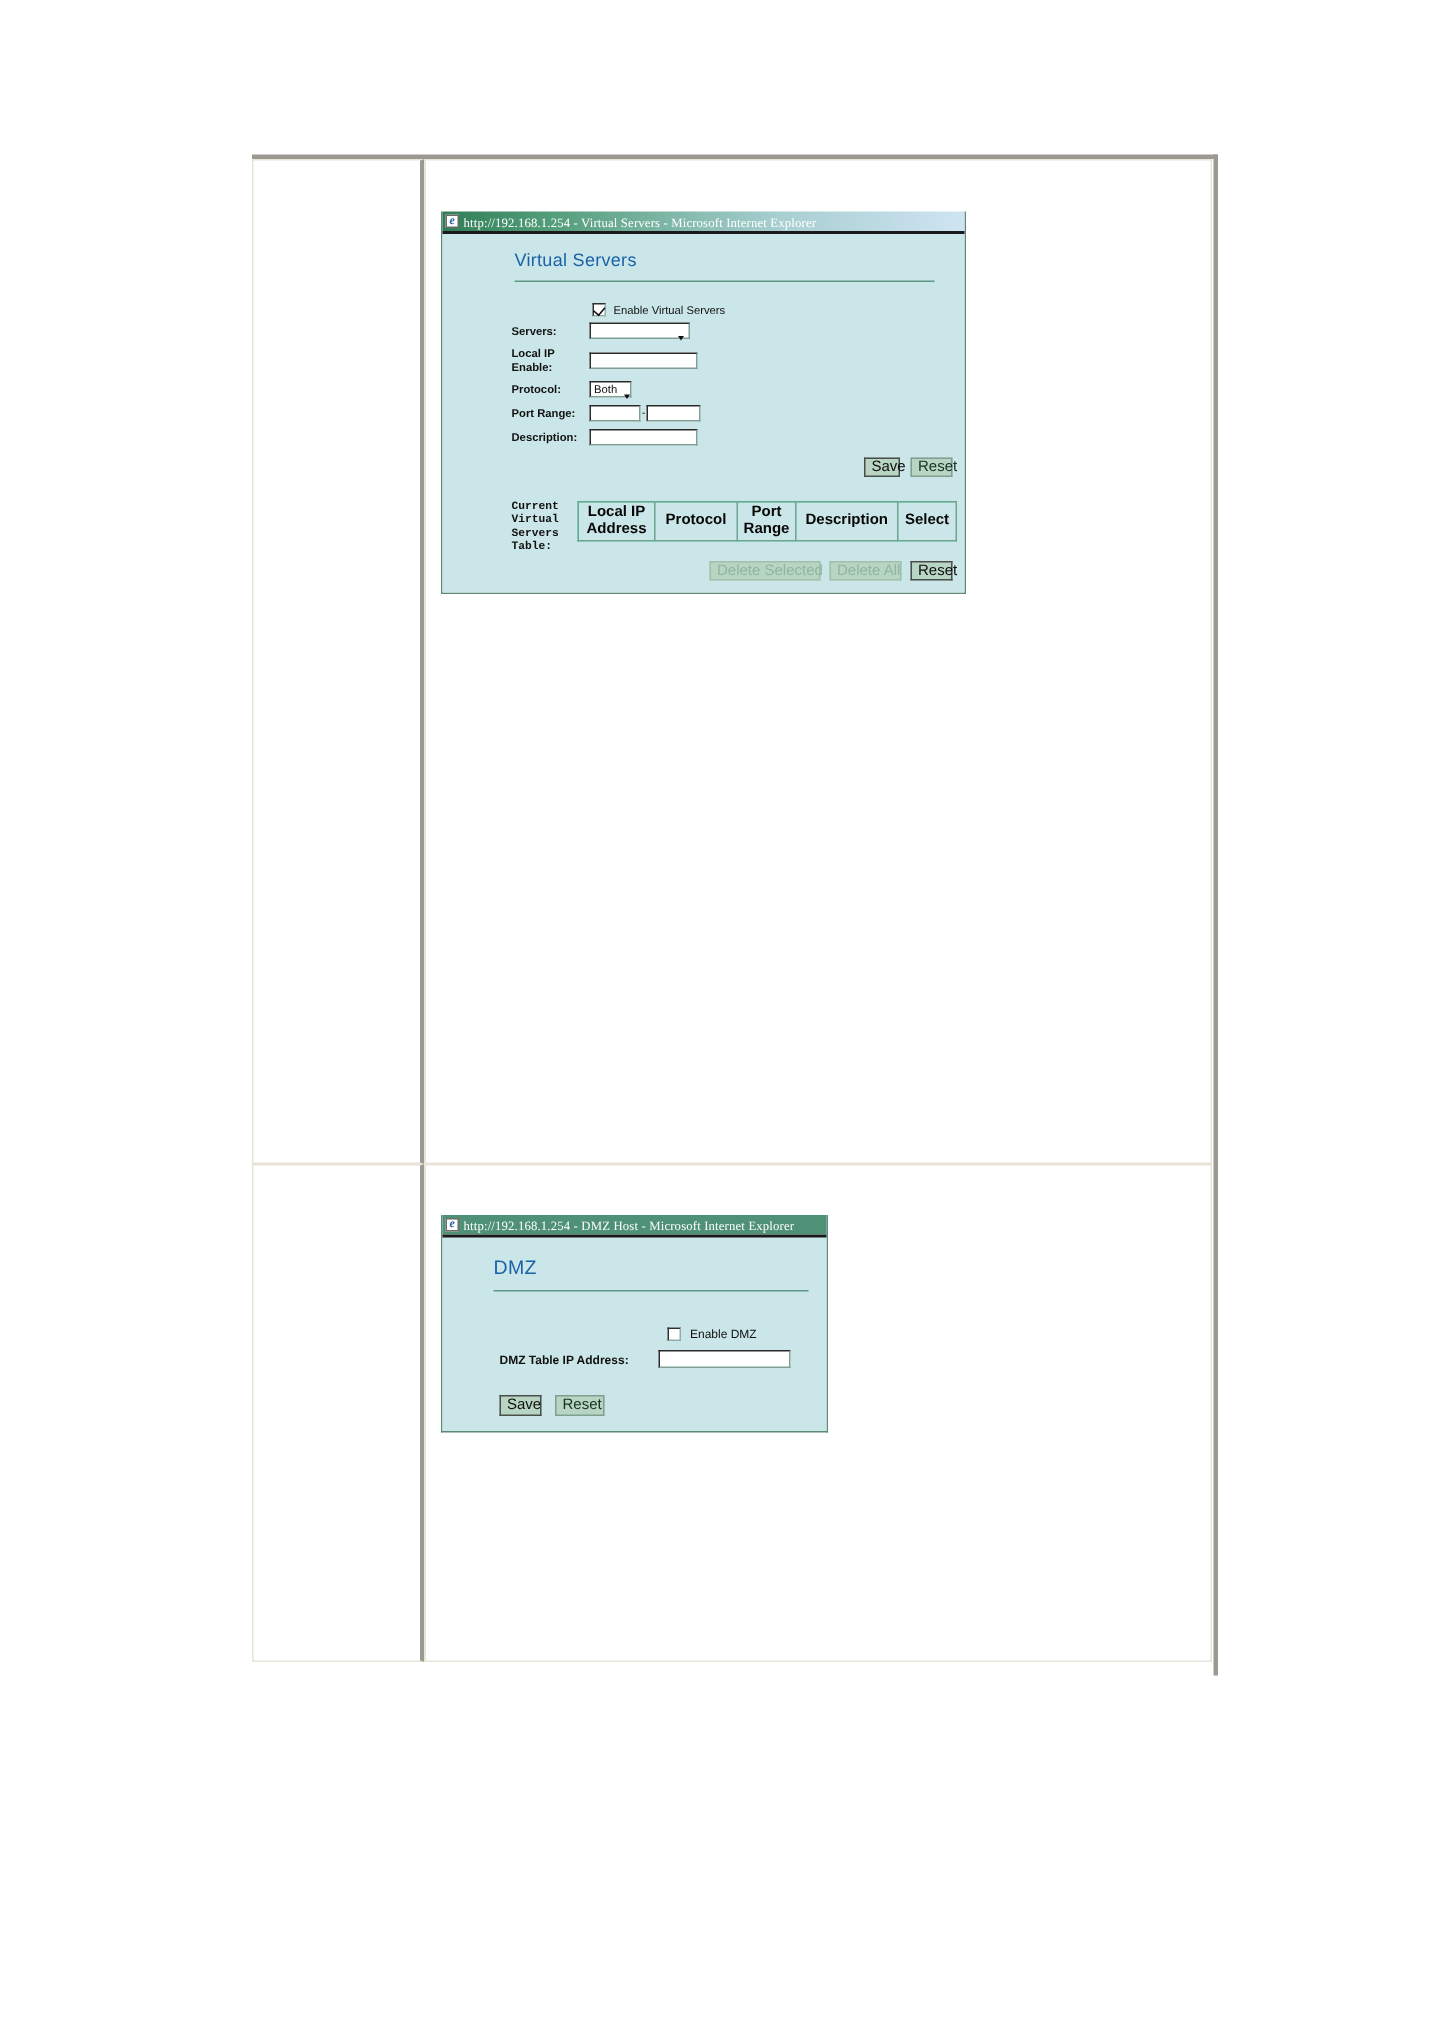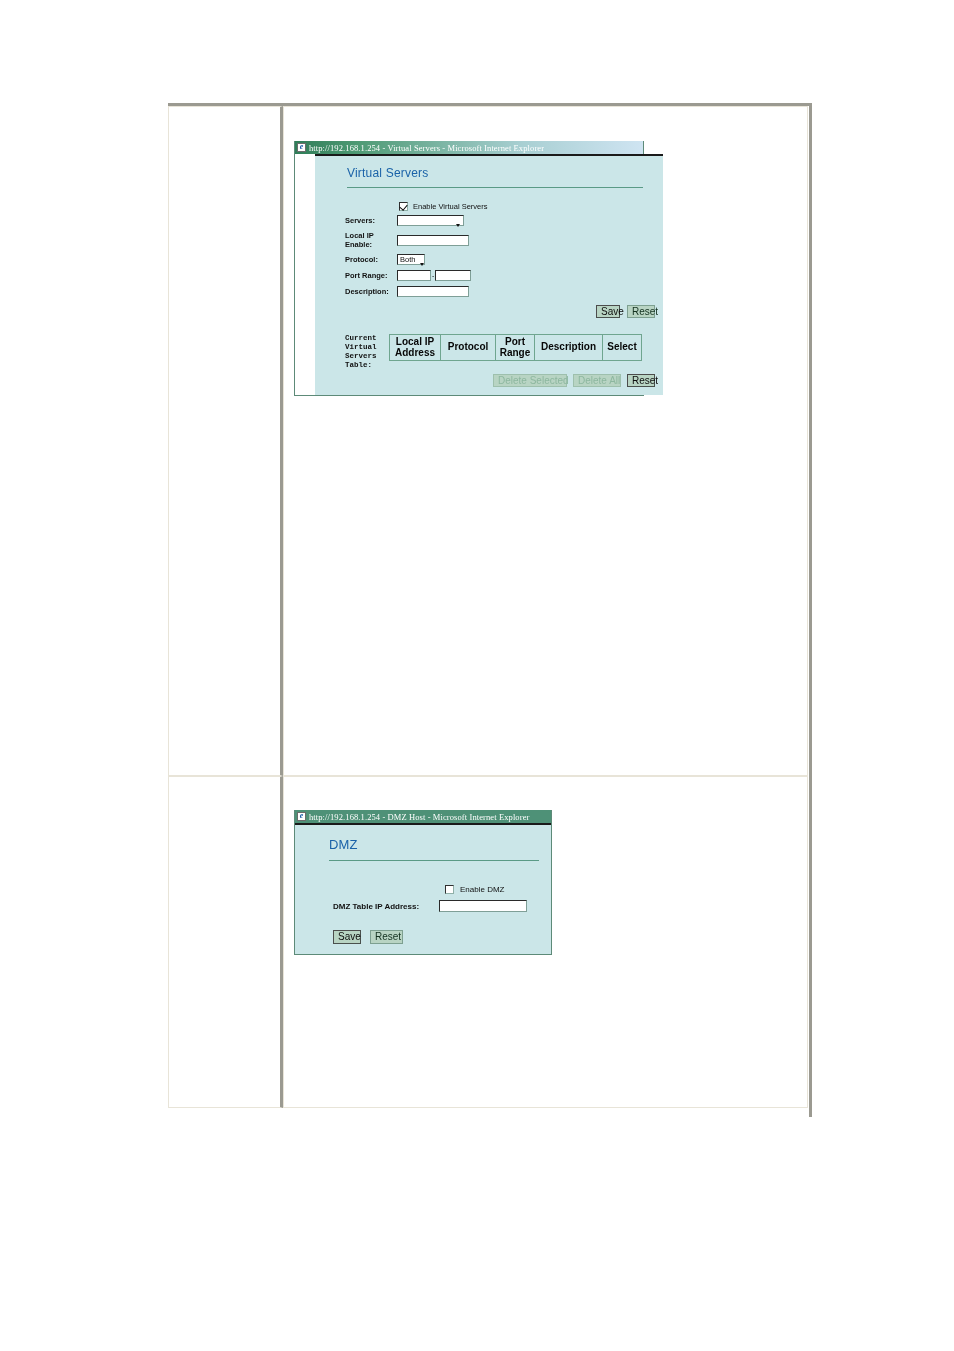--- a/index.html
+++ b/index.html
@@ -258,21 +258,21 @@
     width: 44px;
   }
 
   
   #win-virtual-servers {
     position: absolute;
     left: 294px;
     top: 141px;
     width: 350px;
   }
-  #win-virtual-servers .ie-client { padding: 10px 0 8px 0; min-height: 236px; margin-left: 20px; }
+  #win-virtual-servers .ie-client { padding: 10px 0 8px 16px; min-height: 236px; }
 
   
   #win-dmz {
     position: absolute;
     left: 294px;
     top: 810px;
     width: 258px;
   }
   #win-dmz .ie-client { padding: 12px 0 10px 0; min-height: 123px; }
 

